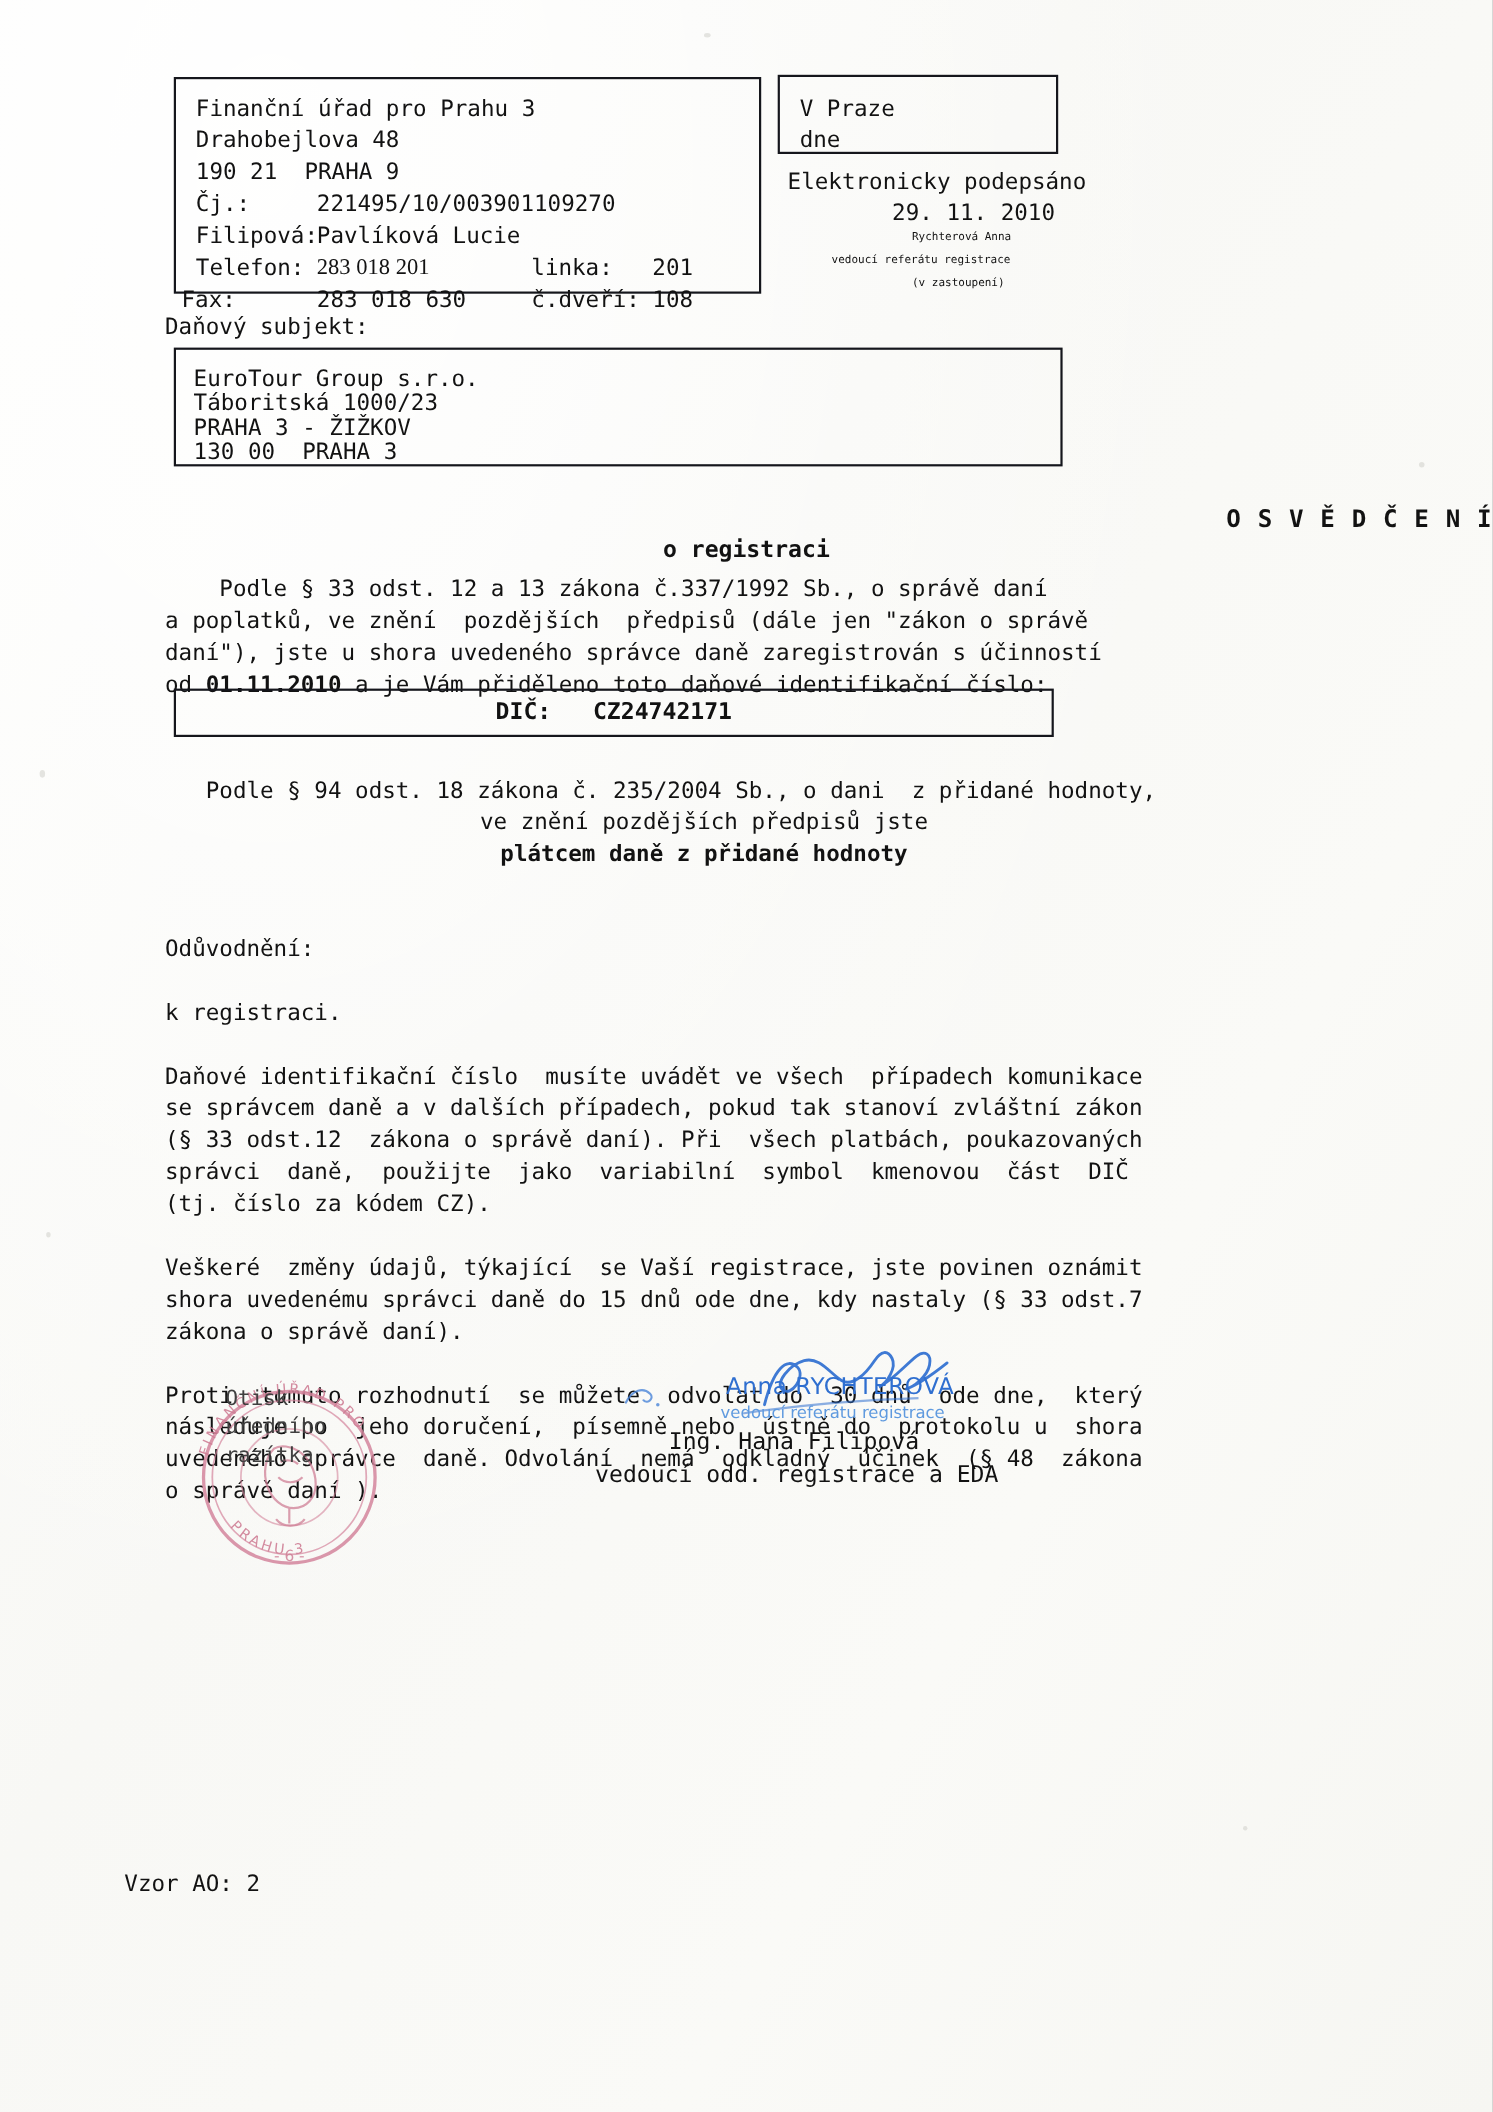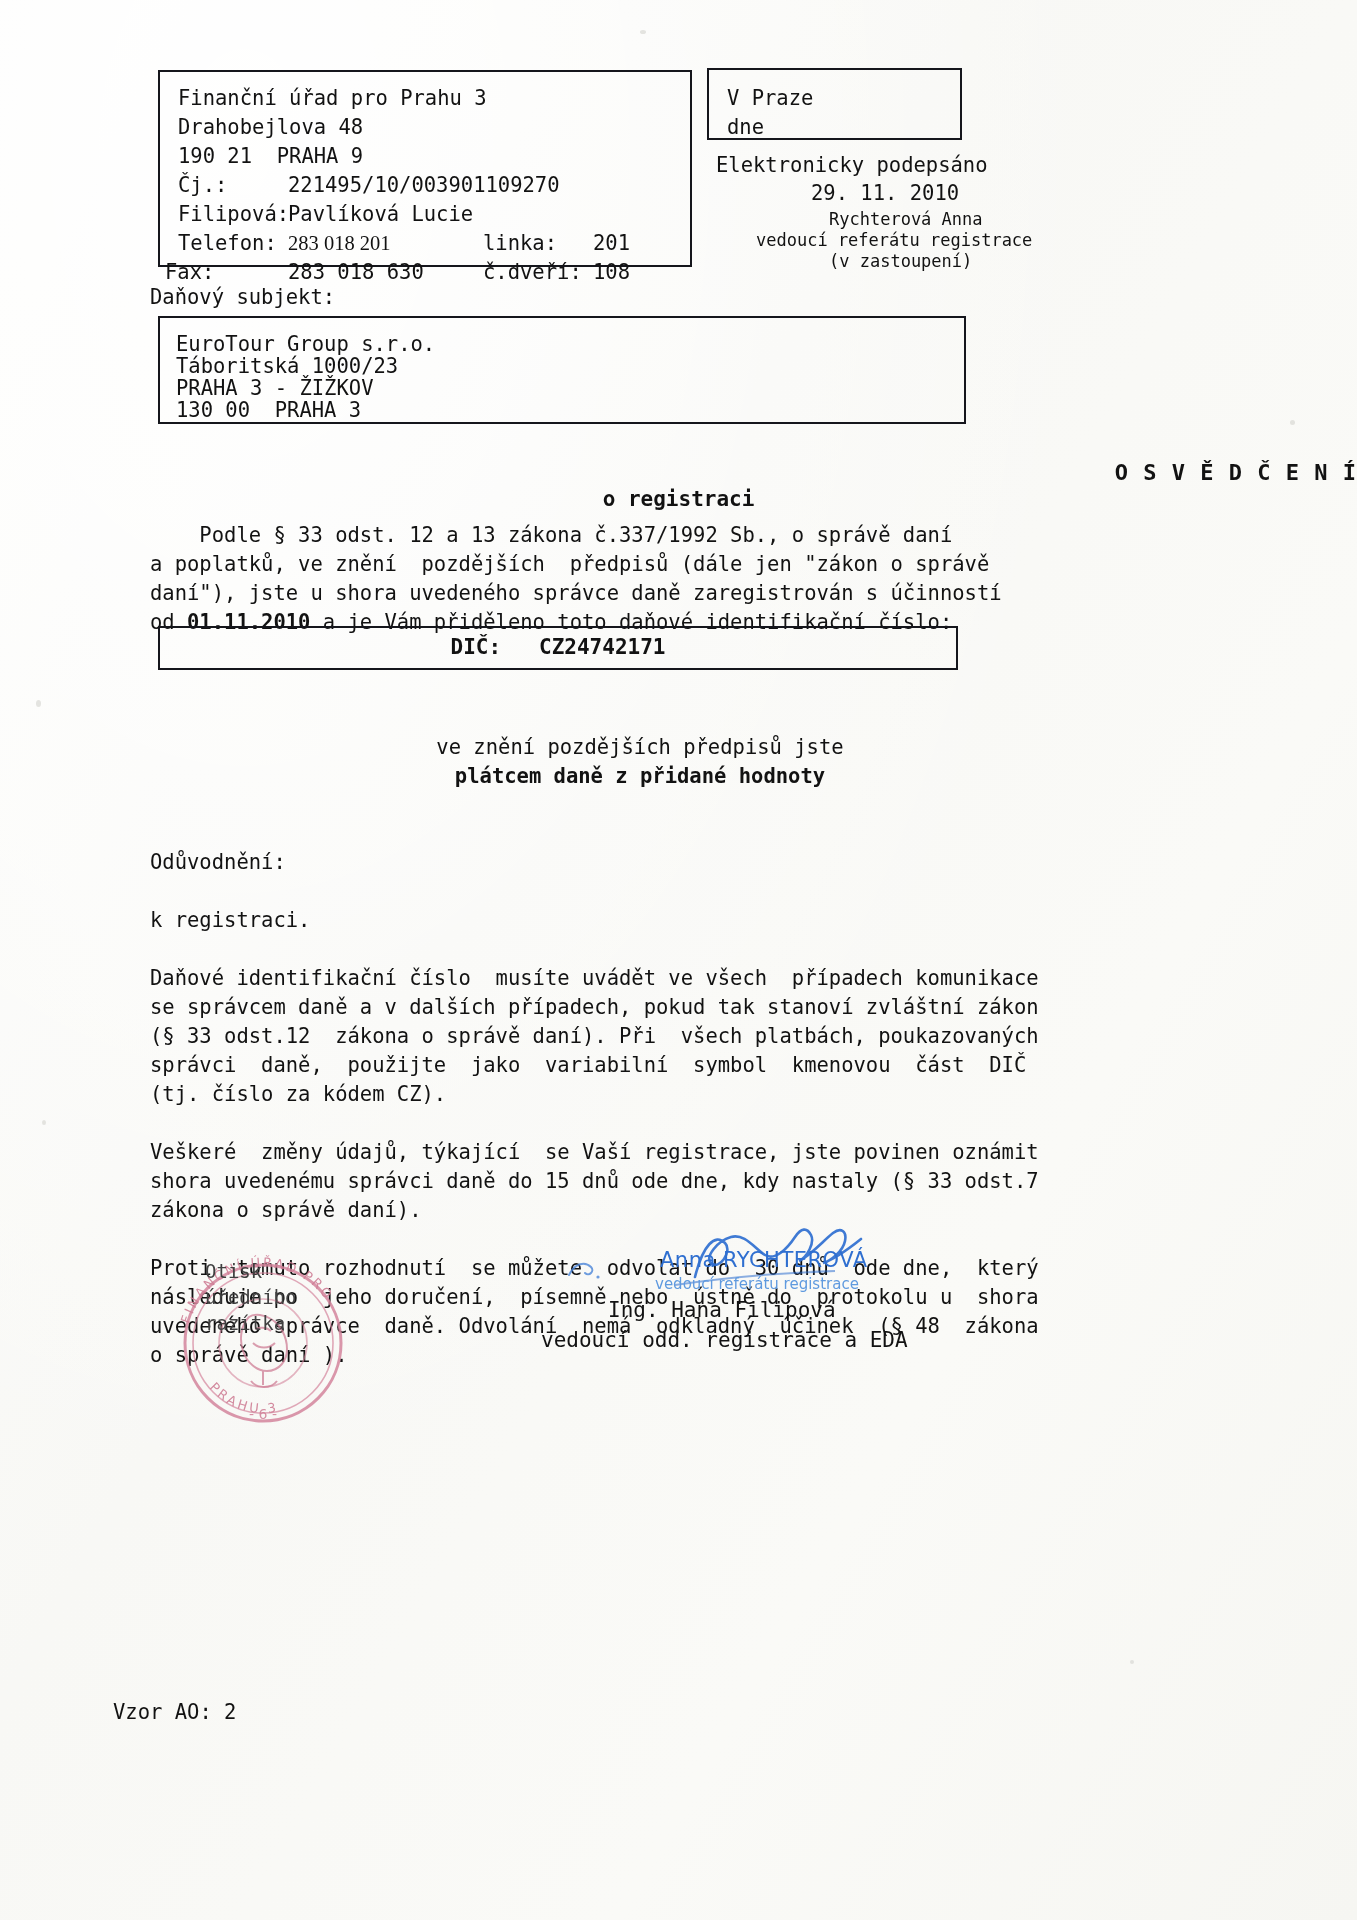--- a/index.html
+++ b/index.html
@@ -41,21 +41,21 @@
     box-sizing: border-box;
   }
 
   .tline {
     position: absolute;
     white-space: pre;
     line-height: 1.0;
   }
 
   .fs-body { font-size: 20.5px; letter-spacing: 0px; }
-  .fs-tiny { font-size: 17px; text-align: center; }
+  .fs-tiny { font-size: 10px; text-align: center; }
 
   .bold { font-weight: bold; }
 
   
   #sender-box { left: 158px; top: 70px; width: 534px; height: 197px; }
   #place-box  { left: 707px; top: 68px; width: 255px; height: 72px; }
   #subject-box { left: 158px; top: 316px; width: 808px; height: 108px; }
   #dic-box { left: 158px; top: 626px; width: 800px; height: 44px; }
 
   
@@ -171,20 +171,21 @@
   <div class="tline bold" style="left:0; top:489px; width:1357px; text-align:center; font-size:21px;">o registraci</div>
 
   <div class="para" style="left:150px; top:521px;">    Podle § 33 odst. 12 a 13 zákona č.337/1992 Sb., o správě daní</div>
   <div class="para" style="left:150px; top:550px;">a poplatků, ve znění  pozdějších  předpisů (dále jen "zákon o správě</div>
   <div class="para" style="left:150px; top:579px;">daní"), jste u shora uvedeného správce daně zaregistrován s účinností</div>
   <div class="para" style="left:150px; top:608px;"><span>od </span><span class="bold">01.11.2010</span><span> a je Vám přiděleno toto daňové identifikační číslo:</span></div>
 
   <div class="box" id="dic-box"></div>
   <div class="tline bold" style="left:158px; top:637px; width:800px; text-align:center; font-size:21px;"><span>DIČ:</span><span style="white-space:pre;">   </span><span>CZ24742171</span></div>
 
+  <div class="para" style="left:150px; top:704px;">   Podle § 94 odst. 18 zákona č. 235/2004 Sb., o dani  z přidané hodnoty,</div>
   <div class="para" style="left:150px; top:733px; width:980px; text-align:center;">ve znění pozdějších předpisů jste</div>
   <div class="para bold" style="left:150px; top:762px; width:980px; text-align:center;">plátcem daně z přidané hodnoty</div>
 
   <div class="para" style="left:150px; top:848px;">Odůvodnění:</div>
 
   <div class="para" style="left:150px; top:906px;">k registraci.</div>
 
   <div class="para" style="left:150px; top:964px;">Daňové identifikační číslo  musíte uvádět ve všech  případech komunikace</div>
   <div class="para" style="left:150px; top:993px;">se správcem daně a v dalších případech, pokud tak stanoví zvláštní zákon</div>
   <div class="para" style="left:150px; top:1022px;">(§ 33 odst.12  zákona o správě daní). Při  všech platbách, poukazovaných</div>

